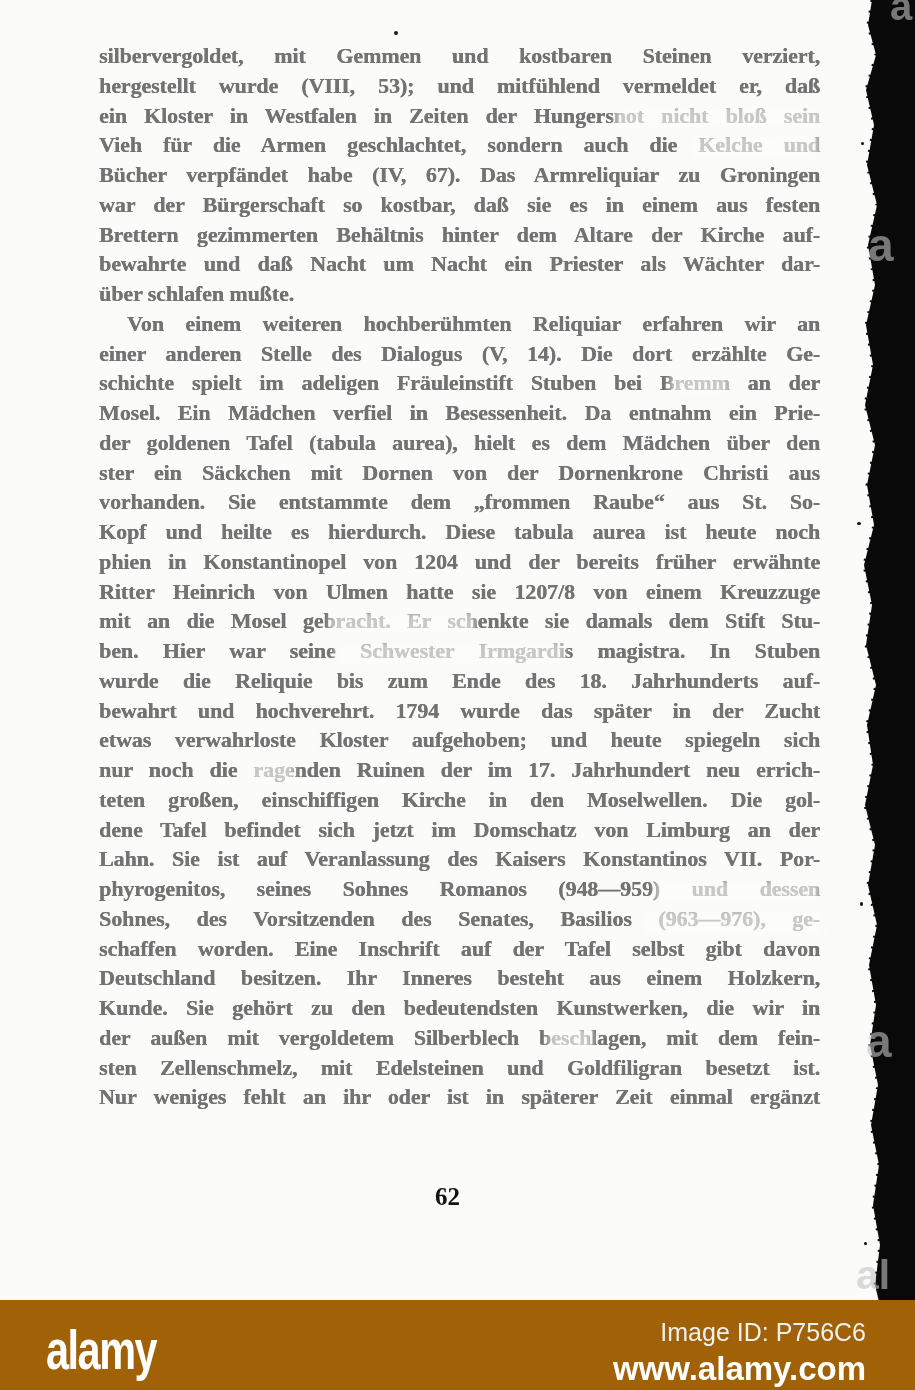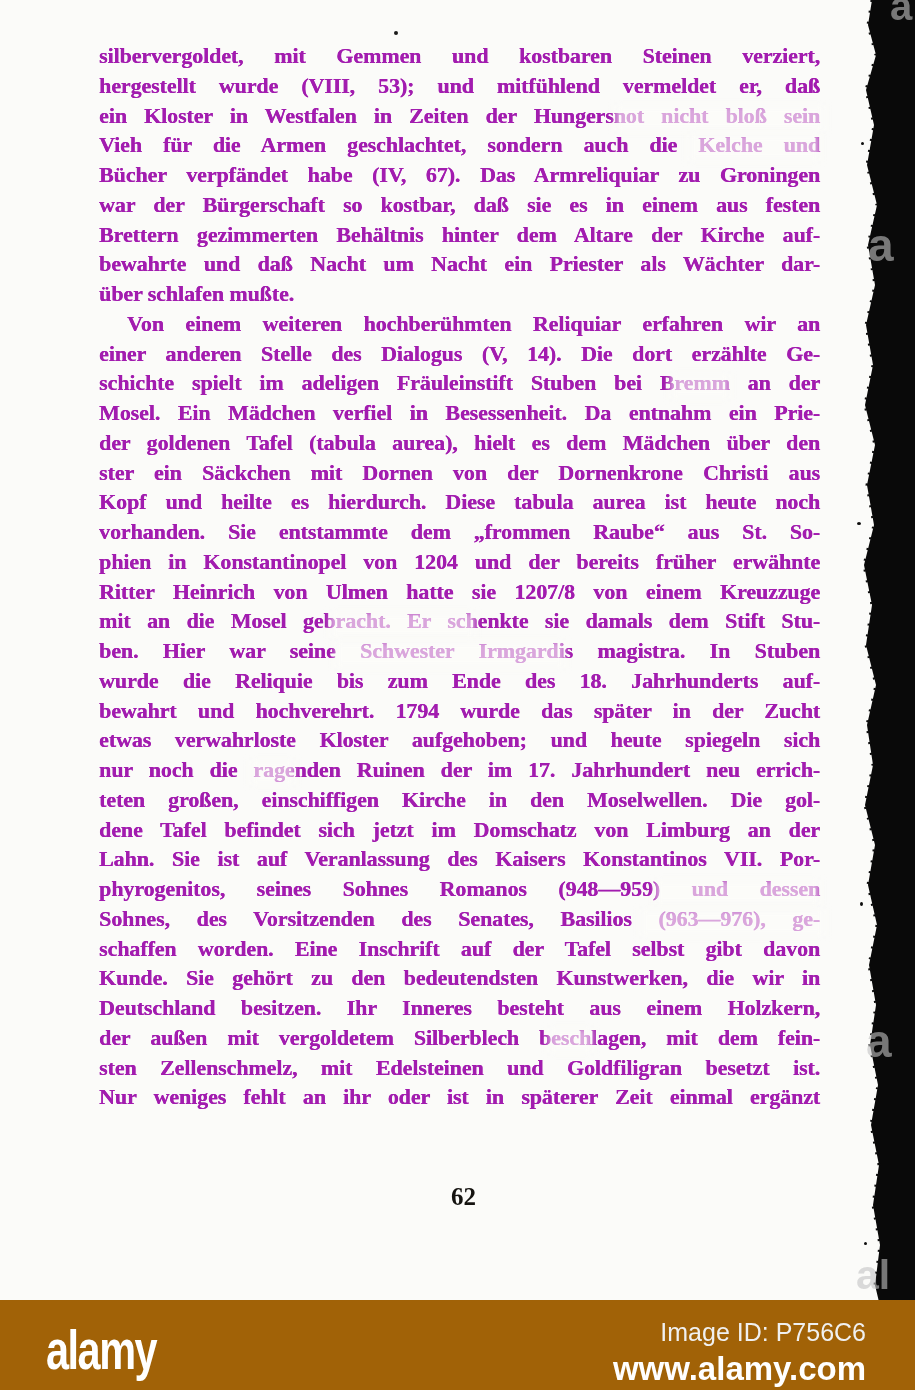--- a/index.html
+++ b/index.html
@@ -10,34 +10,34 @@
     overflow:hidden;
     font-family:"Liberation Serif","DejaVu Serif",serif;
   }
   
   .textblock{
     position:absolute;
     left:99px;top:41px;width:721px;
     font-size:22px;
     font-weight:700;
     line-height:29.75px;
-    color:#a21caf;
+    color:#737373;
     text-shadow:0.3px 0 0 currentColor;
   }
   .line{
     text-align:justify;
     text-align-last:justify;
     white-space:normal;
     letter-spacing:-0.1px;
   }
   .line.indent{text-indent:28px;}
   .line.endline{text-align-last:left;}
   
   .pagenum{
-    position:absolute;left:106px;top:1183px;width:715px;
+    position:absolute;left:90px;top:1183px;width:715px;
     text-align:center;
     font-size:25px;font-weight:700;color:#151310;
   }
   
   .fade{
     position:absolute;
     background:rgba(251,251,249,0.62);
     filter:blur(3px);
     pointer-events:none;
   }
@@ -93,38 +93,38 @@
       <div class="line">war der Bürgerschaft so kostbar, daß sie es in einem aus festen</div>
       <div class="line">Brettern gezimmerten Behältnis hinter dem Altare der Kirche auf-</div>
       <div class="line">bewahrte und daß Nacht um Nacht ein Priester als Wächter dar-</div>
       <div class="line endline">über schlafen mußte.</div>
       <div class="line indent">Von einem weiteren hochberühmten Reliquiar erfahren wir an</div>
       <div class="line">einer anderen Stelle des Dialogus (V, 14). Die dort erzählte Ge-</div>
       <div class="line">schichte spielt im adeligen Fräuleinstift Stuben bei Bremm an der</div>
       <div class="line">Mosel. Ein Mädchen verfiel in Besessenheit. Da entnahm ein Prie-</div>
       <div class="line">der goldenen Tafel (tabula aurea), hielt es dem Mädchen über den</div>
       <div class="line">ster ein Säckchen mit Dornen von der Dornenkrone Christi aus</div>
+      <div class="line">vorhanden. Sie entstammte dem „frommen Raube“ aus St. So-</div>
       <div class="line">Kopf und heilte es hierdurch. Diese tabula aurea ist heute noch</div>
-      <div class="line">vorhanden. Sie entstammte dem „frommen Raube“ aus St. So-</div>
       <div class="line">phien in Konstantinopel von 1204 und der bereits früher erwähnte</div>
       <div class="line">Ritter Heinrich von Ulmen hatte sie 1207/8 von einem Kreuzzuge</div>
       <div class="line">mit an die Mosel gebracht. Er schenkte sie damals dem Stift Stu-</div>
       <div class="line">ben. Hier war seine Schwester Irmgardis magistra. In Stuben</div>
       <div class="line">wurde die Reliquie bis zum Ende des 18. Jahrhunderts auf-</div>
       <div class="line">bewahrt und hochverehrt. 1794 wurde das später in der Zucht</div>
       <div class="line">etwas verwahrloste Kloster aufgehoben; und heute spiegeln sich</div>
       <div class="line">nur noch die ragenden Ruinen der im 17. Jahrhundert neu errich-</div>
       <div class="line">teten großen, einschiffigen Kirche in den Moselwellen. Die gol-</div>
       <div class="line">dene Tafel befindet sich jetzt im Domschatz von Limburg an der</div>
       <div class="line">Lahn. Sie ist auf Veranlassung des Kaisers Konstantinos VII. Por-</div>
       <div class="line">phyrogenitos, seines Sohnes Romanos (948—959) und dessen</div>
       <div class="line">Sohnes, des Vorsitzenden des Senates, Basilios (963—976), ge-</div>
       <div class="line">schaffen worden. Eine Inschrift auf der Tafel selbst gibt davon</div>
+      <div class="line">Deutschland besitzen. Ihr Inneres besteht aus einem Holzkern,</div>
       <div class="line">Kunde. Sie gehört zu den bedeutendsten Kunstwerken, die wir in</div>
-      <div class="line">Deutschland besitzen. Ihr Inneres besteht aus einem Holzkern,</div>
       <div class="line">der außen mit vergoldetem Silberblech beschlagen, mit dem fein-</div>
       <div class="line">sten Zellenschmelz, mit Edelsteinen und Goldfiligran besetzt ist.</div>
       <div class="line">Nur weniges fehlt an ihr oder ist in späterer Zeit einmal ergänzt</div>
     </div>
 
   <div class="pagenum">62</div>
 
   <div class="fade" style="left:615px;top:105px;width:210px;height:26px;"></div>
   <div class="fade" style="left:688px;top:134px;width:132px;height:27px;"></div>
   <div class="fade" style="left:670px;top:374px;width:60px;height:25px;"></div>

